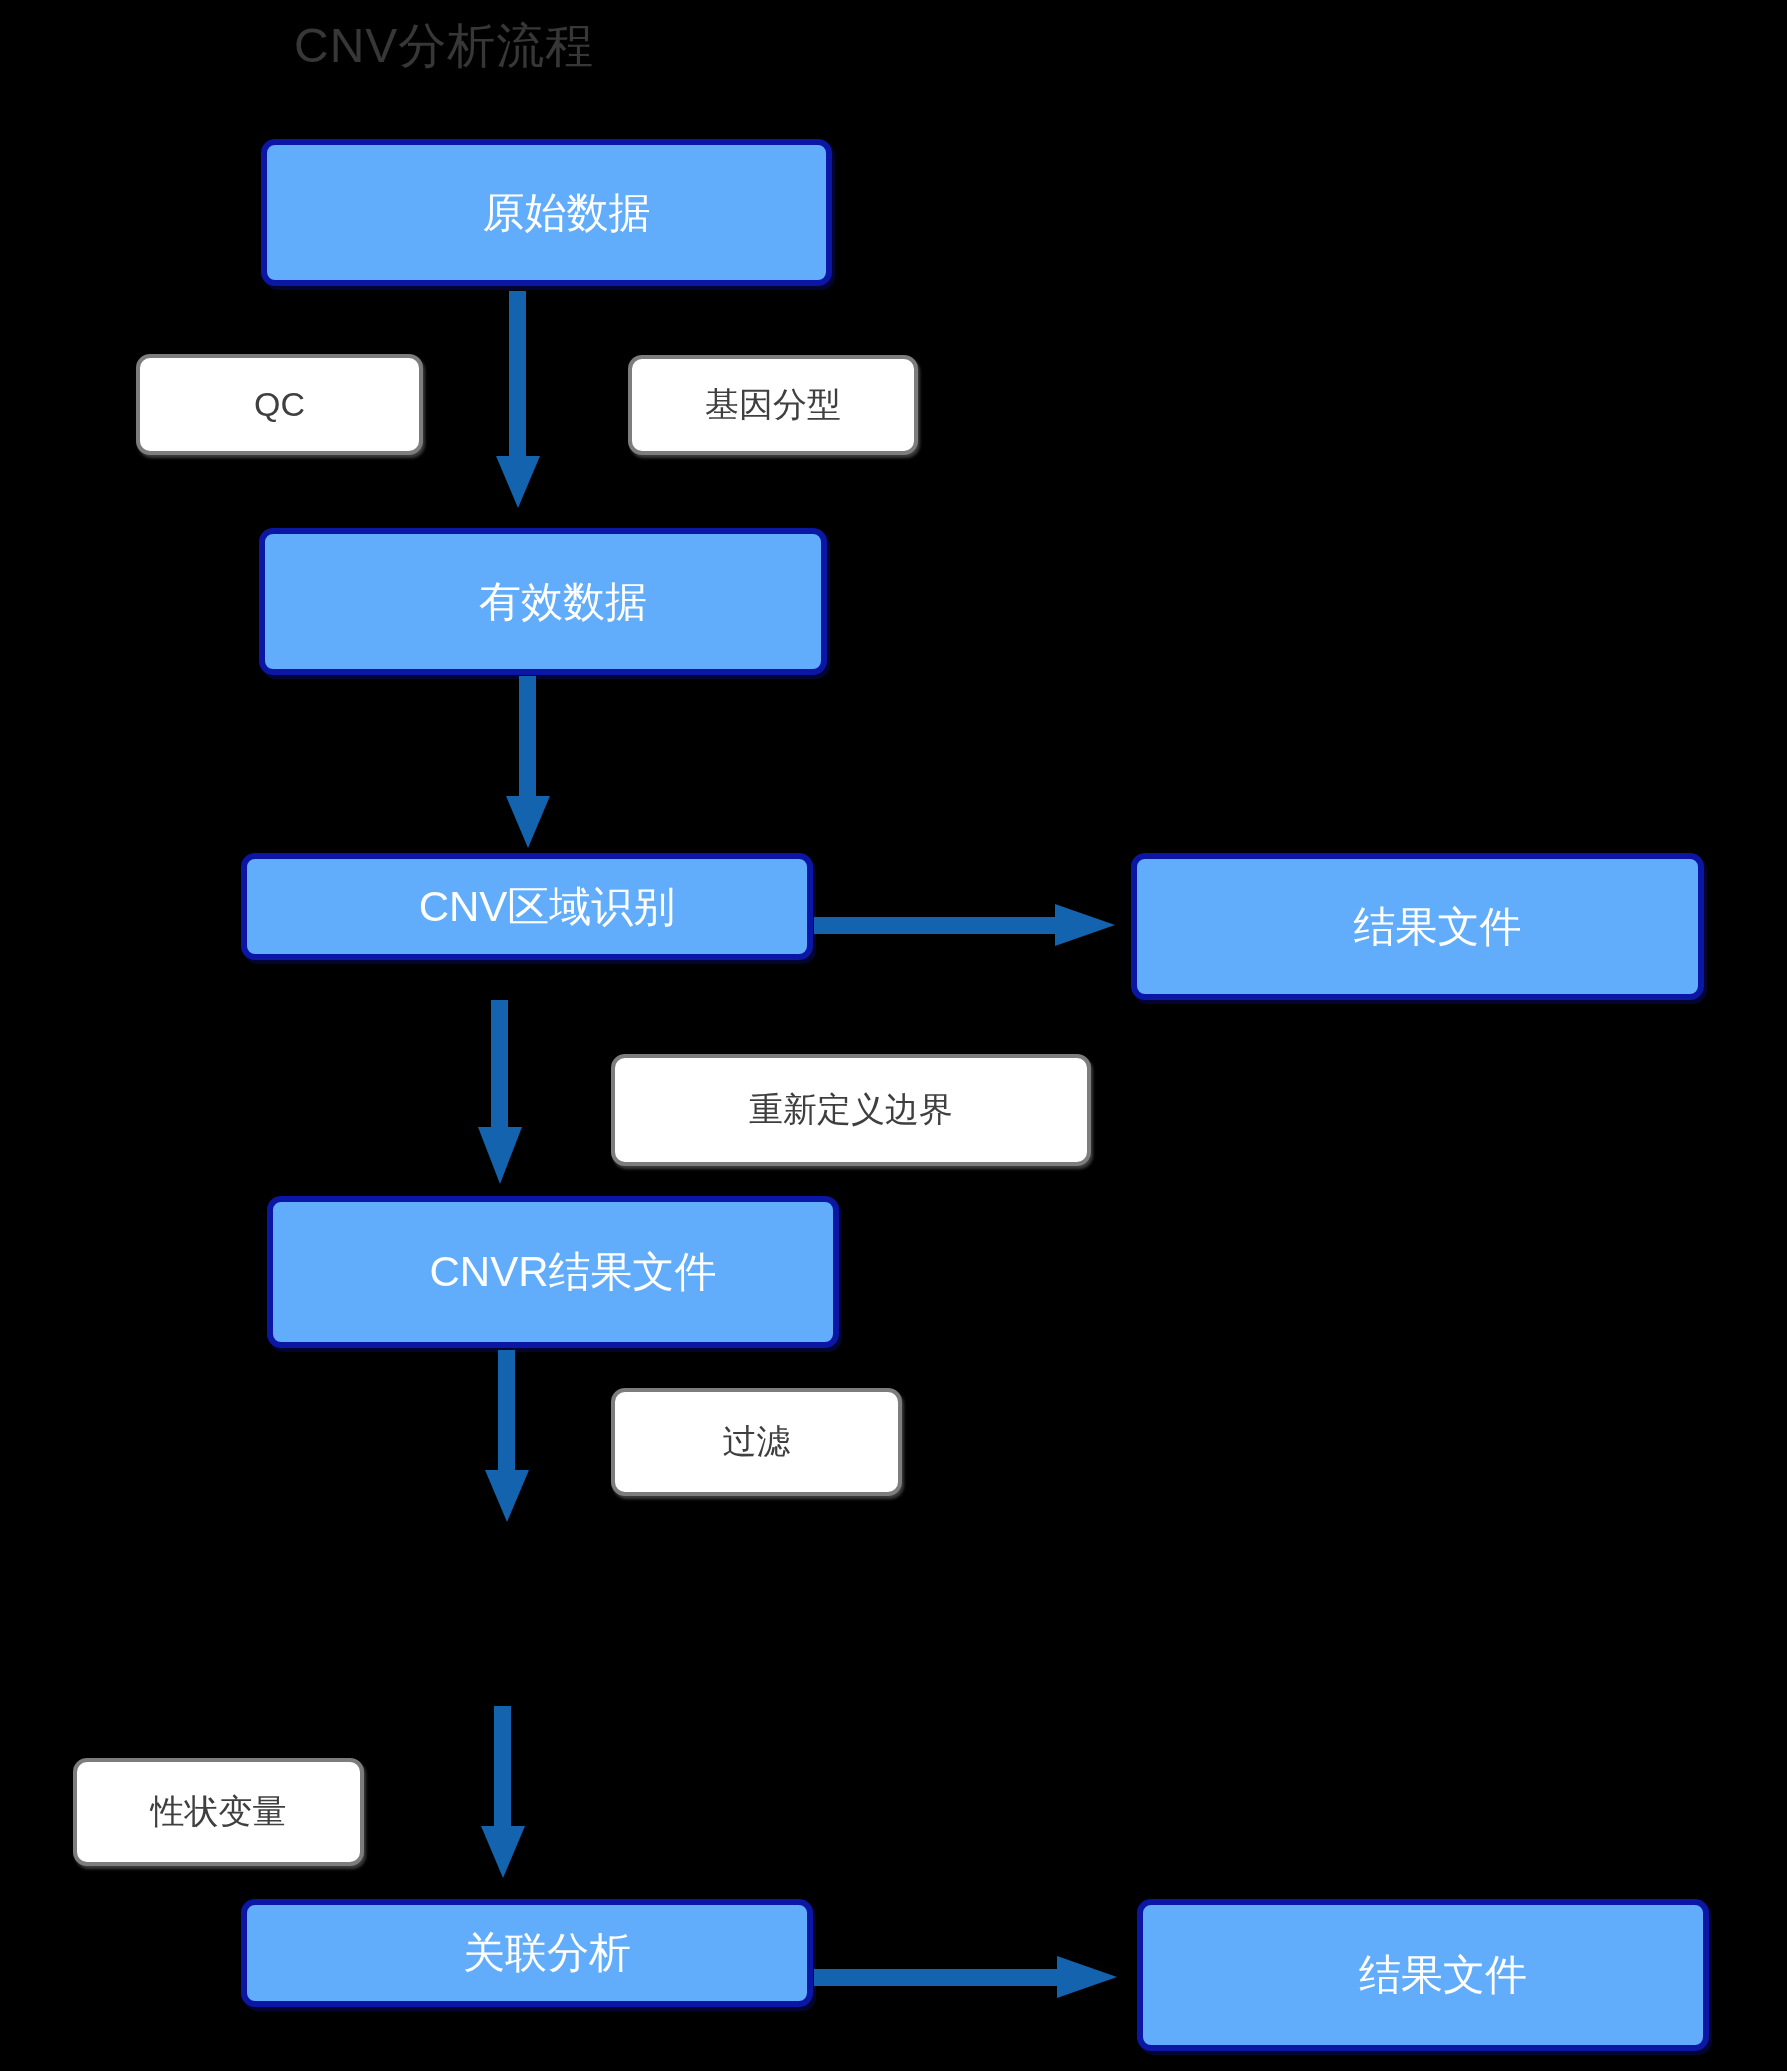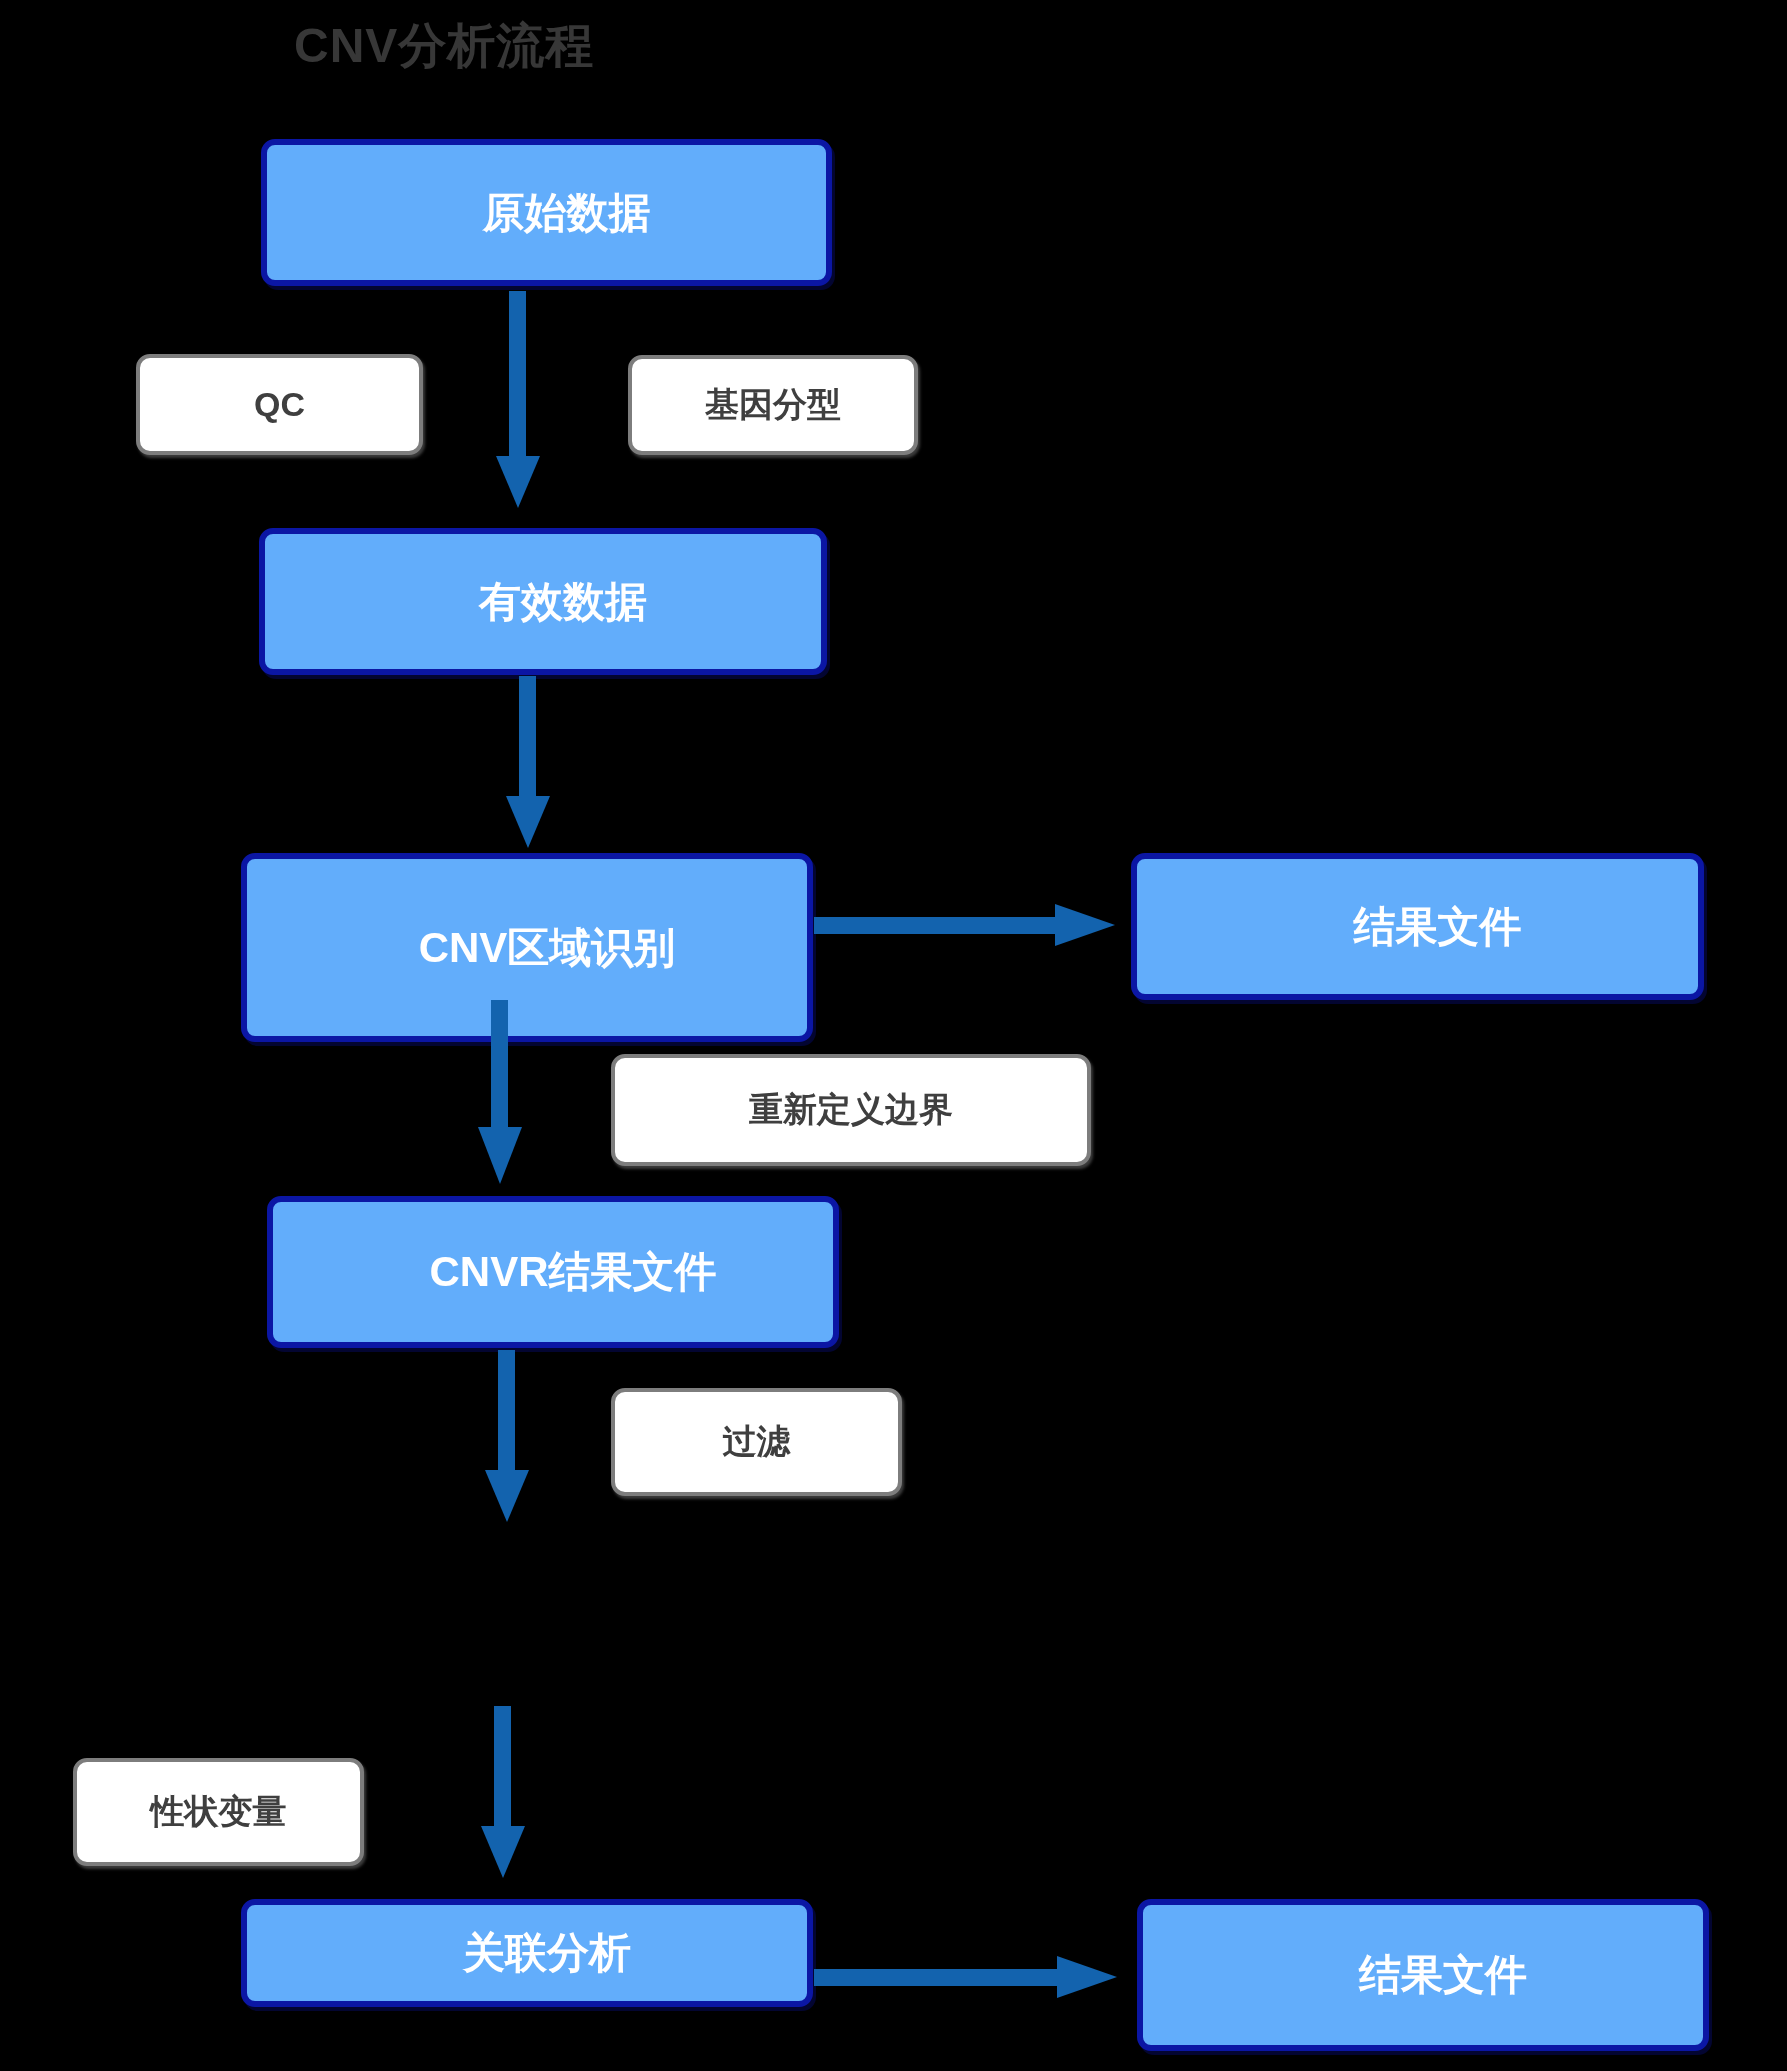--- a/index.html
+++ b/index.html
@@ -6,21 +6,21 @@
     --background:#000000;
     --node-fill:#62ADFB;
     --node-border:#0B16A4;
     --node-text:#FFFFFF;
     --label-fill:#FFFFFF;
     --label-border:#7D7D7D;
     --label-text:#3F3F3F;
     --arrow:#1363AE;
     --title-color:#373737;
   }
-  *{box-sizing:border-box;font-weight:bold;}
+  *{box-sizing:border-box;}
   html,body{margin:0;padding:0;background:var(--background);}
   .canvas{
     position:relative;
     width:1787px;height:2072px;
     background:var(--background);
     font-family:"Liberation Sans","DejaVu Sans",sans-serif;
     overflow:hidden;
   }
   .diagram-title{
     position:absolute;left:294px;top:14px;
@@ -46,21 +46,21 @@
     border-radius:14px;
     color:var(--label-text);
     font-size:34px;
     display:flex;align-items:center;justify-content:center;
     box-shadow:2px 3px 3px rgba(110,110,110,0.55);
     white-space:nowrap;
   }
   
   .n-raw{left:261px;top:139px;width:571px;height:147px;}
   .n-valid{left:259px;top:528px;width:568px;height:147px;}
-  .n-cnv{left:241px;top:853px;width:572px;height:189px;}
+  .n-cnv{left:241px;top:853px;width:572px;height:107px;}
   .n-res1{left:1131px;top:853px;width:573px;height:147px;}
   .n-cnvr{left:225px;top:1196px;width:572px;height:152px;margin-left:42px;}
   .n-cnp{left:241px;top:1553px;width:569px;height:151px;}
   .n-assoc{left:241px;top:1899px;width:572px;height:108px;}
   .n-res2{left:1137px;top:1899px;width:572px;height:152px;}
   
   .l-qc{left:136px;top:354px;width:287px;height:101px;}
   .l-geno{left:628px;top:355px;width:290px;height:100px;}
   .l-redef{left:611px;top:1054px;width:480px;height:112px;}
   .l-filter{left:611px;top:1388px;width:291px;height:108px;}

